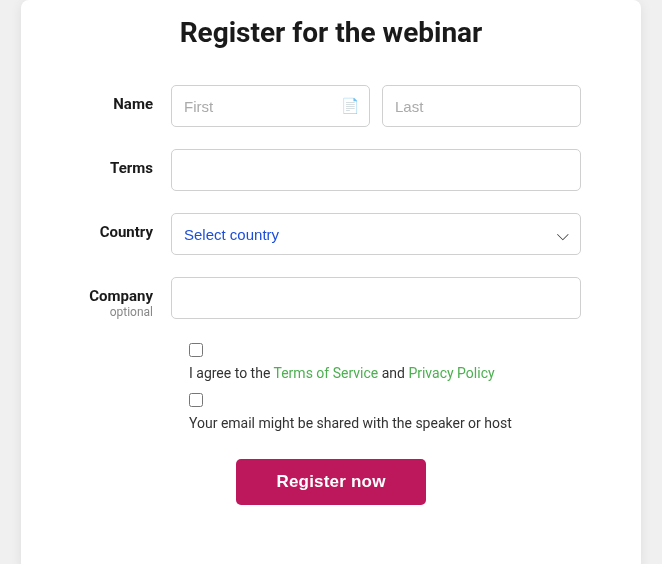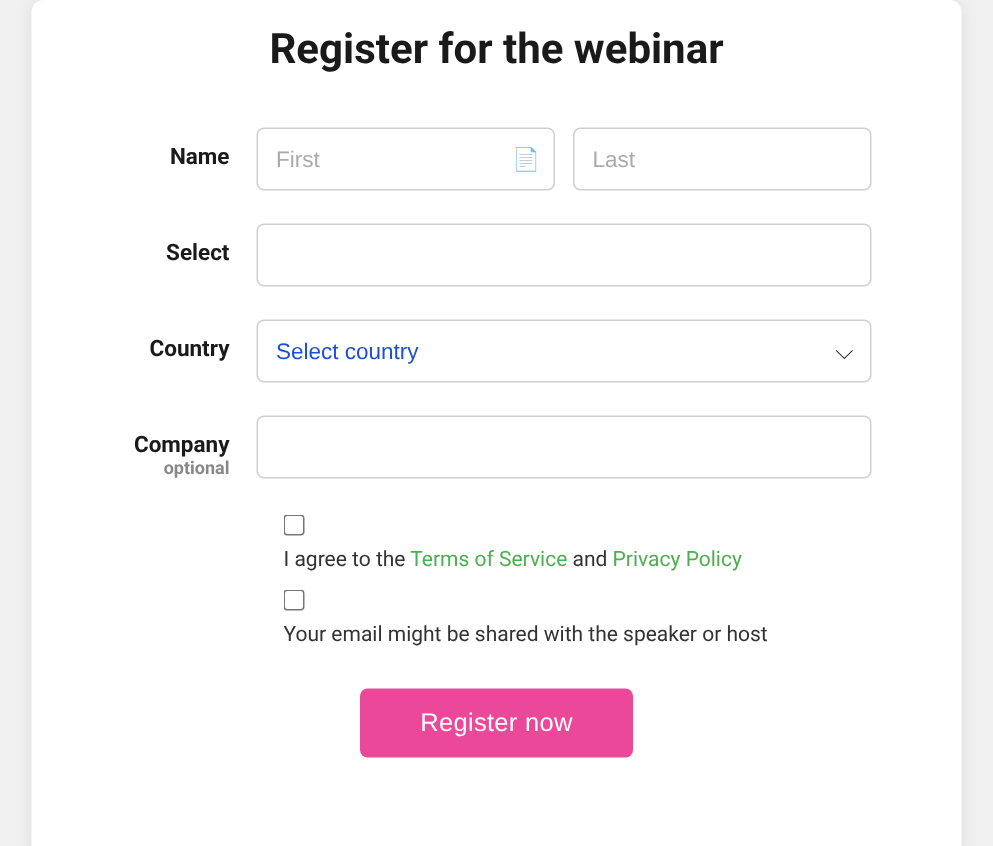--- a/index.html
+++ b/index.html
@@ -45,21 +45,21 @@
       color: #1a1a1a;
       min-width: 90px;
       text-align: right;
       padding-right: 18px;
       padding-top: 10px;
       flex-shrink: 0;
     }
 
     .label-sub {
       display: block;
-      font-weight: 700;
+      font-weight: 400;
       font-size: 12px;
       color: #888;
     }
 
     .form-controls {
       flex: 1;
       display: flex;
       gap: 12px;
     }
 
@@ -161,27 +161,27 @@
     }
 
     .link-tos {
       color: #4caf50;
       text-decoration: none;
     }
 
     .btn-register {
       display: block;
       margin: 16px auto;
-      background: #ec4899;
+      background: #be185d;
       color: #fff;
       border: none;
       border-radius: 5px;
       padding: 13px 40px;
       font-size: 17px;
-      font-weight: 400;
+      font-weight: 700;
       cursor: pointer;
       letter-spacing: 0.2px;
     }
   </style>
 </head>
 <body>
 
 <div class="card">
   <h1 class="page-title">Register for the webinar</h1>
 
@@ -192,21 +192,21 @@
         <input type="text" placeholder="First" style="">
         <span class="name-icon">📄</span>
       </div>
       <div class="name-last-wrap">
         <input type="text" placeholder="Last" style="">
       </div>
     </div>
   </div>
 
   <div class="form-row">
-    <label class="form-label">Select</label>
+    <label class="form-label">Terms</label>
     <div class="form-controls single">
       <input type="text" placeholder="" style="">
     </div>
   </div>
 
   <div class="form-row">
     <label class="form-label">Country</label>
     <div class="form-controls single">
       <div class="select-wrapper">
         <select>

